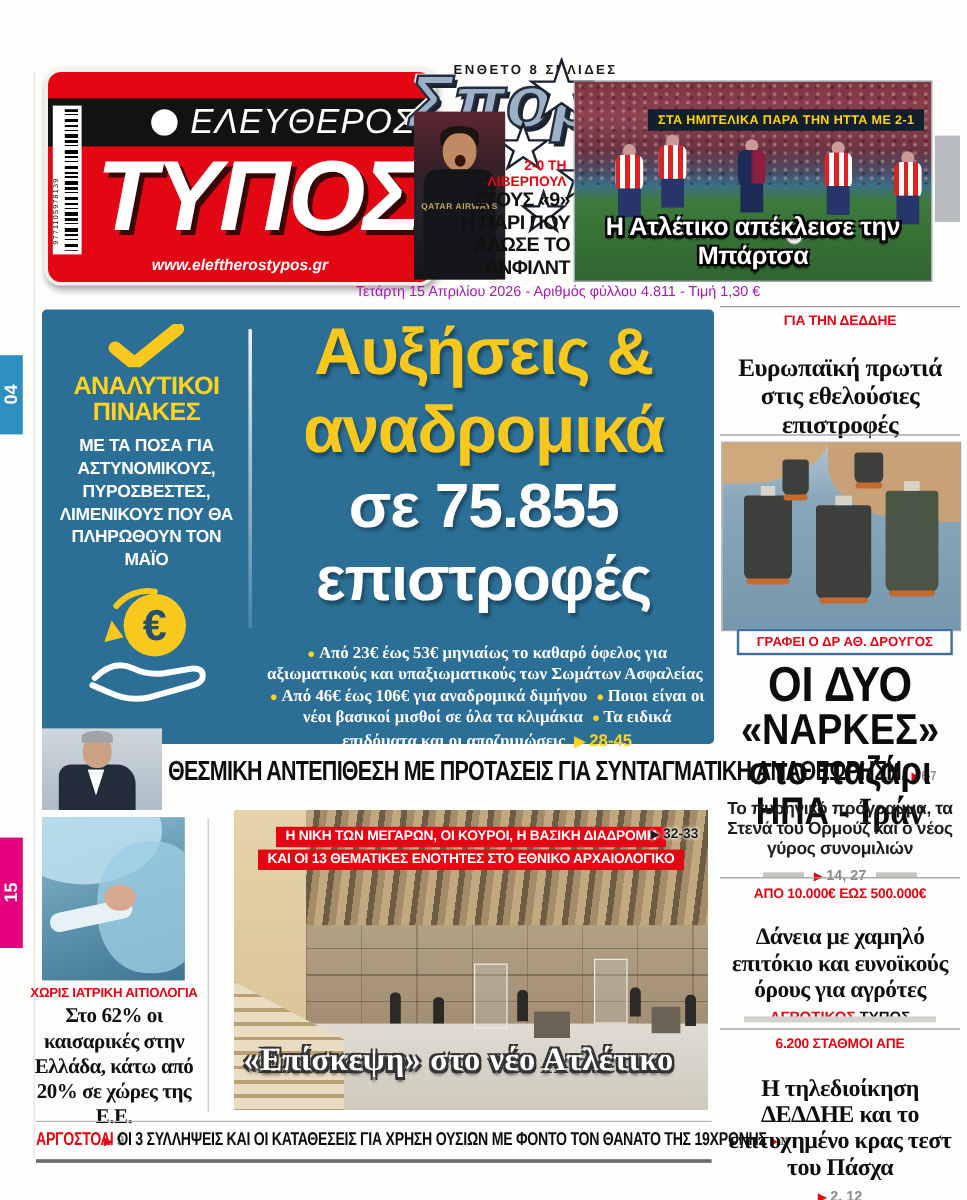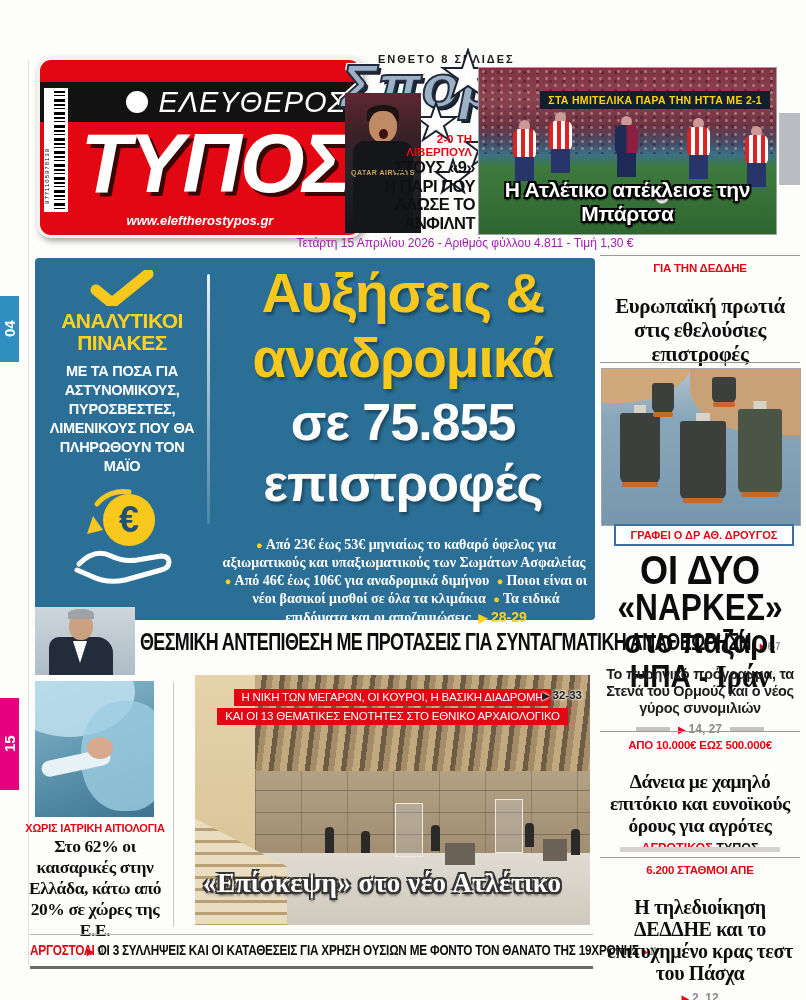--- a/index.html
+++ b/index.html
@@ -139,21 +139,21 @@
       linear-gradient(180deg,#b3a184,#a08d72);}
   .mu-floor{position:absolute;left:0;top:178px;width:395px;height:72px;background:linear-gradient(180deg,#e0dcd2,#cfc9bd);}
   .mu-stair-wall{position:absolute;left:0;top:0;width:78px;height:250px;background:linear-gradient(180deg,#e6d3ab,#d6bf92);}
   .mu-stairs{position:absolute;left:0px;top:120px;width:92px;height:130px;
     background:repeating-linear-gradient(180deg,#e9dcc0 0 9px,#b7a075 9px 12px);
     clip-path:polygon(0 18%,100% 55%,100% 100%,0 100%);}
   .mu-case{position:absolute;width:26px;height:52px;border:1px solid #efeadf;background:rgba(210,220,225,.25);}
   .mu-ped{position:absolute;width:30px;height:22px;background:#6a6257;}
   .mu-fig{position:absolute;width:9px;height:26px;border-radius:4px 4px 0 0;background:#2c2a28;}
   .mu-labels{position:absolute;left:0;top:12px;width:100%;text-align:center;}
-  .mu-label{display:inline-block;background:#e30613;color:#fff;font-size:11.5px;font-weight:normal;
+  .mu-label{display:inline-block;background:#e30613;color:#fff;font-size:11.5px;font-weight:bold;
     padding:2px 8px 3px;letter-spacing:-.2px;}
   .mu-pages{position:absolute;right:8px;top:14px;color:#1d1d1d;font-weight:bold;font-size:11.5px;
     text-shadow:0 0 3px #fff,0 0 3px #fff;}
   .mu-pages::before{content:"▶ ";font-size:10px;}
   .mu-caption{position:absolute;left:8px;bottom:26px;color:#fff;font-size:27px;font-weight:bold;
     font-family:"Liberation Serif","DejaVu Serif",serif;letter-spacing:.5px;
     text-shadow:2px 2px 0 #333,-2px 2px 0 #333,2px -2px 0 #333,-2px -2px 0 #333,0 3px 3px #222;}
 
   
   .bottom-strip{left:30px;top:934px;width:563px;border-top:1px solid #b7b5b2;border-bottom:3px solid #6b6b6b;
@@ -297,21 +297,21 @@
       <div class="lh1">Αυξήσεις &amp;</div>
       <div class="lh2">αναδρομικά</div>
       <div class="lh3">σε 75.855</div>
       <div class="lh4">επιστροφές</div>
     </div>
     <div class="lead-bullets">
       <span class="bseg">Από 23€ έως 53€ μηνιαίως το καθαρό όφελος για αξιωματικούς και υπαξιωματικούς των Σωμάτων Ασφαλείας</span>
       <span class="bseg">Από 46€ έως 106€ για αναδρομικά διμήνου</span>
       <span class="bseg">Ποιοι είναι οι νέοι βασικοί μισθοί σε όλα τα κλιμάκια</span>
       <span class="bseg">Τα ειδικά επιδόματα και οι αποζημιώσεις</span>
-      <span class="lead-pages">28-29</span>
+      <span class="lead-pages">28-45</span>
     </div>
   </div>
 
   <div class="abs pm-photo">
     <div class="pm-suit"></div>
     <div class="pm-shirt"></div>
     <div class="pm-head"></div>
     <div class="pm-hair"></div>
   </div>
   <div class="abs strip-head">

